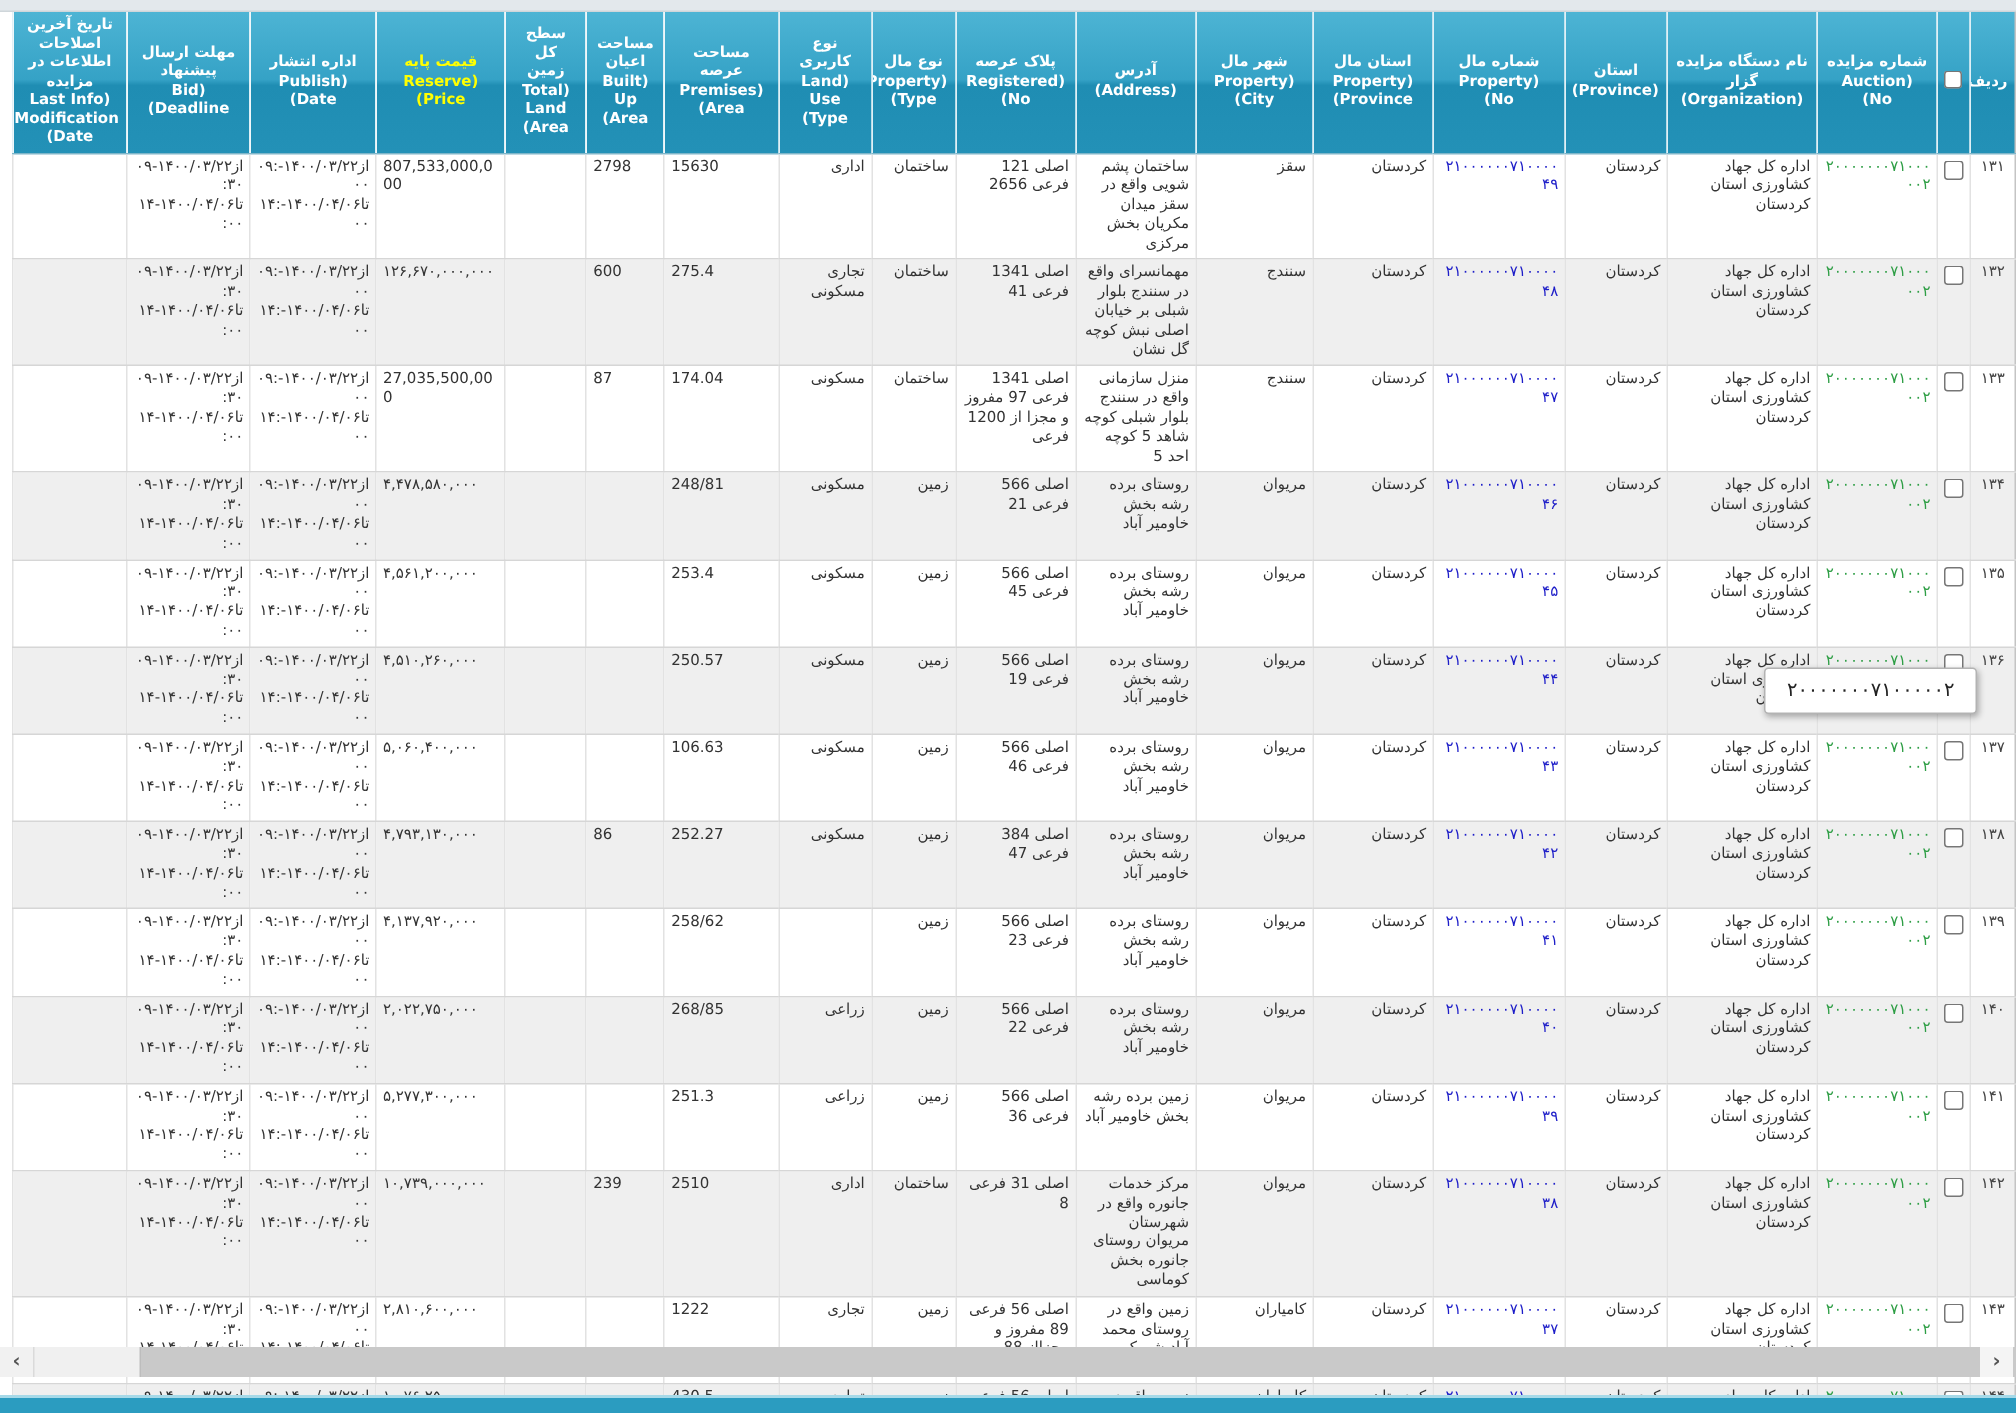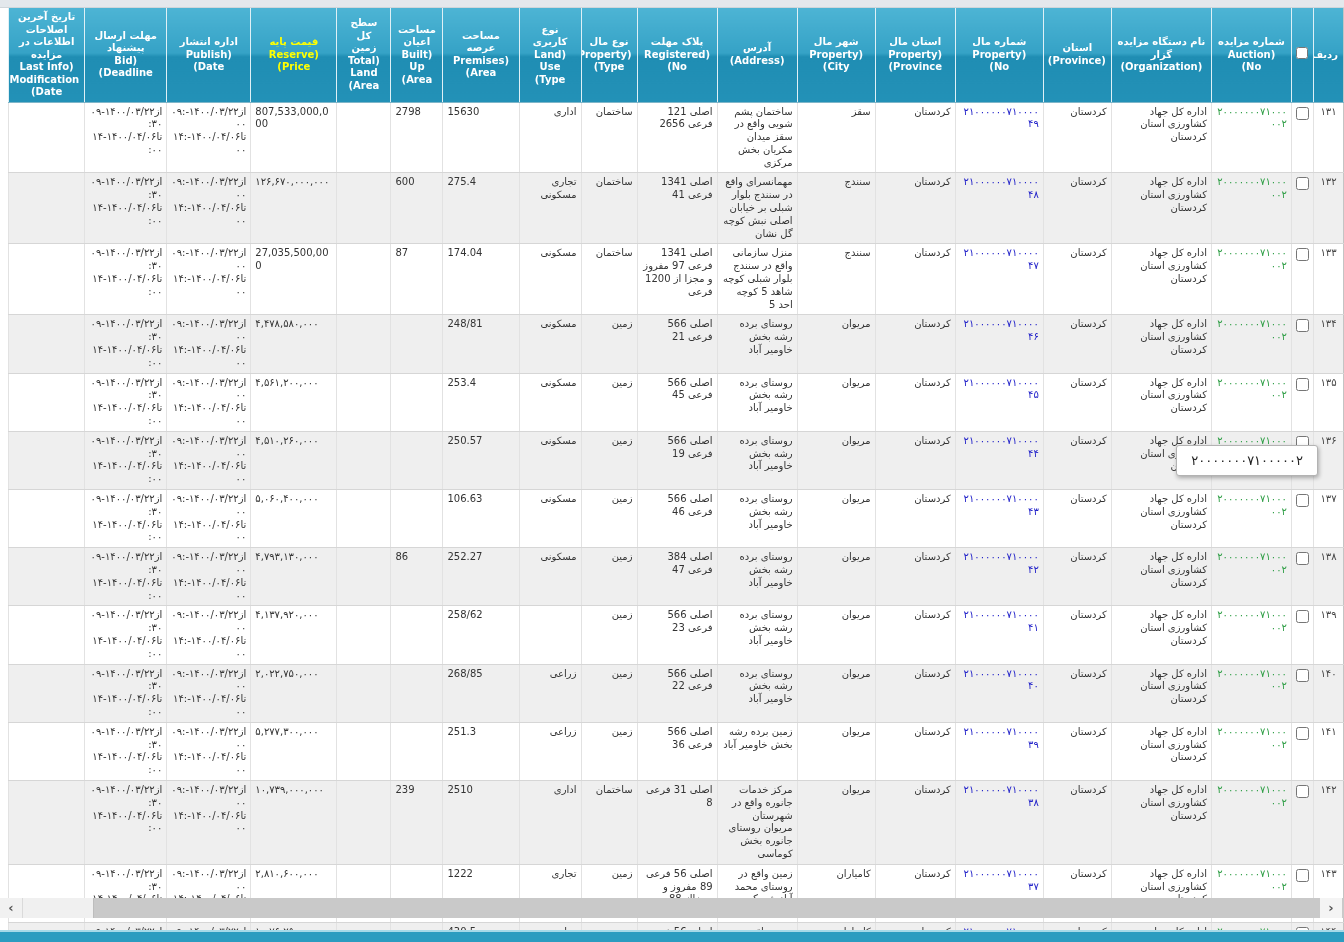--- a/index.html
+++ b/index.html
@@ -124,21 +124,21 @@
           </th>
           <th>
             <div class="h-fa">شهر مال</div>
             <div class="h-en">(Property City)</div>
           </th>
           <th>
             <div class="h-fa">آدرس</div>
             <div class="h-en">(Address)</div>
           </th>
           <th>
-            <div class="h-fa">پلاک مهلت</div>
+            <div class="h-fa">پلاک عرصه</div>
             <div class="h-en">(Registered No)</div>
           </th>
           <th>
             <div class="h-fa">نوع مال</div>
             <div class="h-en">(Property Type)</div>
           </th>
           <th>
             <div class="h-fa">نوع کاربری</div>
             <div class="h-en">(Land Use Type)</div>
           </th>

